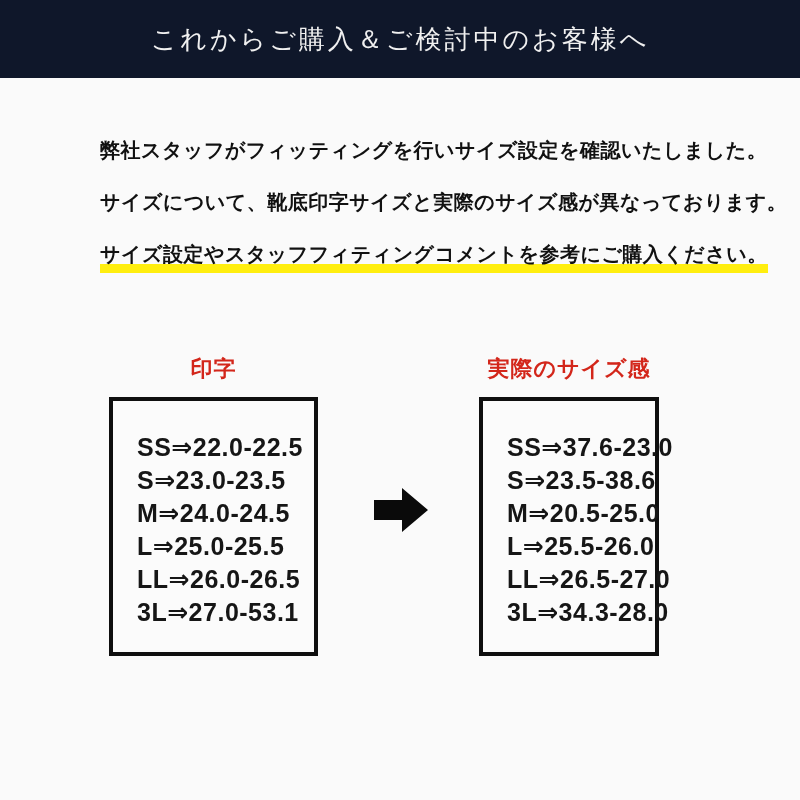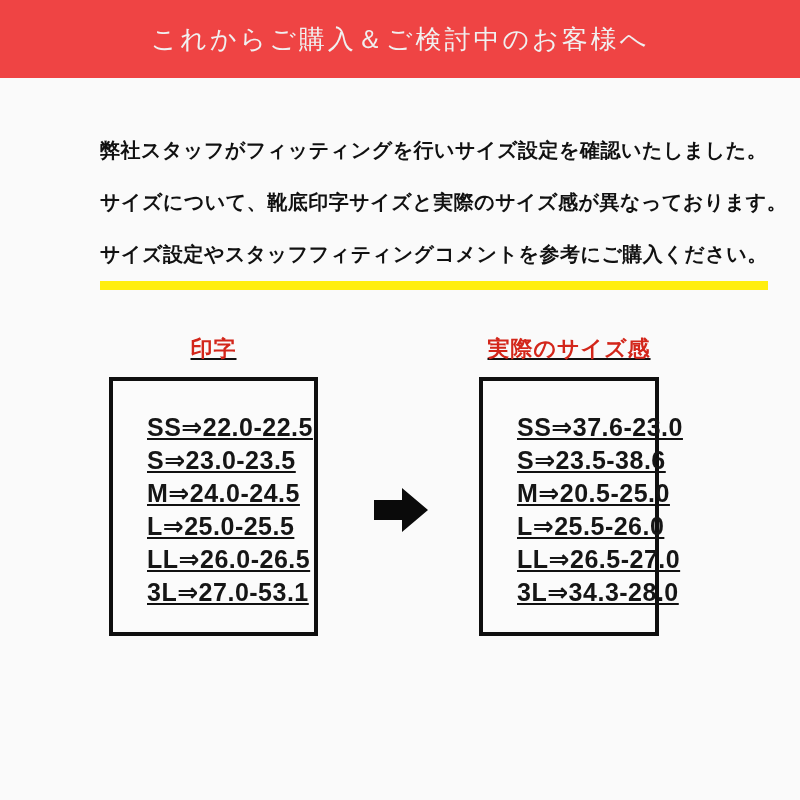--- a/index.html
+++ b/index.html
@@ -7,61 +7,61 @@
     width: 800px; height: 800px;
     background: #fafafa;
     font-family: "Liberation Sans", "DejaVu Sans", sans-serif;
     color: #111;
   }
   .page { position: relative; width: 800px; height: 800px; background: #fafafa; overflow: hidden; }
 
   
   .banner {
     position: absolute; top: 0; left: 0; width: 800px; height: 78px;
-    background: #ef4444;
+    background: #0f172a;
     display: flex; align-items: center; justify-content: center;
   }
   .banner h1 {
     margin: 0;
     font-size: 26px; font-weight: 300; letter-spacing: 3px;
     color: #f0f0f0;
   }
 
   
   .intro { position: absolute; top: 138px; left: 100px; width: 640px; }
   .intro p {
     margin: 0 0 28px 0;
     font-size: 20px; line-height: 24px; font-weight: 600;
     color: #111; letter-spacing: 0.5px;
     white-space: nowrap;
   }
   .hl {
     display: inline-block;
-    padding-bottom: 24px;
+    padding-bottom: 7px;
     background-image: linear-gradient(#ffee0f, #ffee0f);
     background-size: 100% 9px;
     background-position: 0 100%;
     background-repeat: no-repeat;
   }
 
   
-  .col { position: absolute; top: 336px; text-align: center; text-decoration: underline; }
+  .col { position: absolute; top: 356px; text-align: center; }
   .col-left  { left: 109px; width: 209px; }
   .col-right { left: 479px; width: 180px; }
   .col-label {
     font-size: 22px; font-weight: 700; color: #d3261a;
     letter-spacing: 1px; margin-bottom: 15px; line-height: 26px;
   }
   .size-box {
     box-sizing: border-box;
     width: 100%; height: 259px;
     border: 4px solid #0f0f0f;
     background: #fbfbfb;
     text-align: left;
-    padding: 30px 0 0 34px;
+    padding: 30px 0 0 24px;
   }
   .size-row {
     font-size: 25px; line-height: 33px; font-weight: 600;
     color: #161616; letter-spacing: 0.5px;
     white-space: nowrap;
   }
 
   
   .big-arrow { position: absolute; left: 374px; top: 488px; width: 54px; height: 44px; }
 </style>

